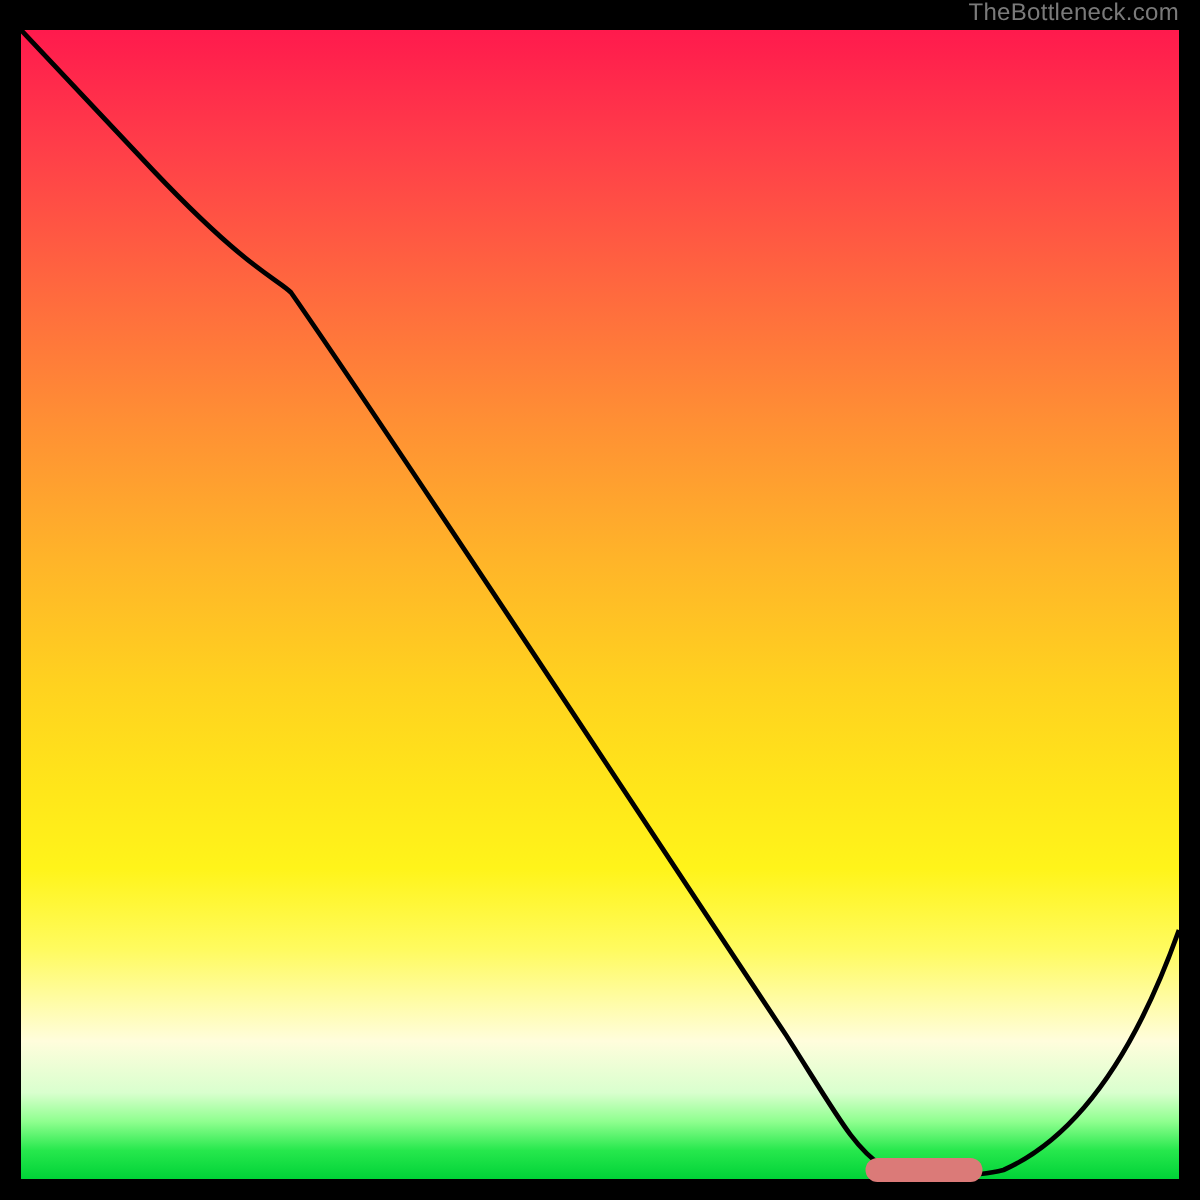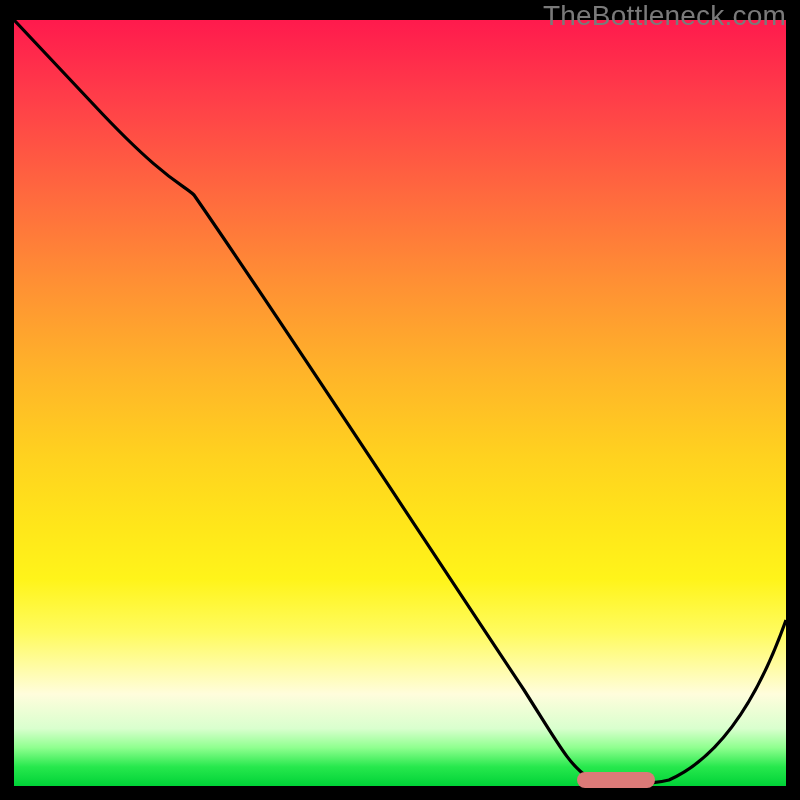--- a/index.html
+++ b/index.html
@@ -53,21 +53,21 @@
   .marker {
     position: absolute;
     background: #db7a78;
     border-radius: 10px;
   }
   .watermark {
     position: absolute;
     top: 0px;
     right: 14px;
     color: #7a7a7a;
-    font-size: 28px;
+    font-size: 16px;
     font-weight: 500;
     letter-spacing: 0.2px;
     margin-left: 47px;
   }
 </style>
 </head>
 <body>
 
 <div class="frame">
   <div class="plot-area"></div>

